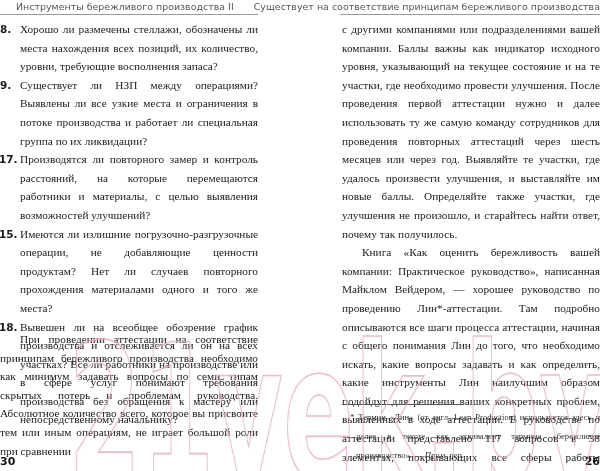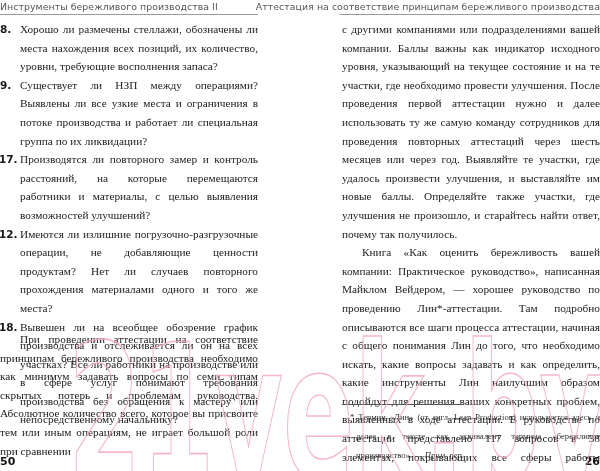--- a/index.html
+++ b/index.html
@@ -25,21 +25,21 @@
 
     .running-head {
       position: absolute;
       top: 1px;
       font-family: "DejaVu Sans", "Liberation Sans", sans-serif;
       font-size: 9.4px;
       color: #555;
       white-space: nowrap;
       letter-spacing: 0.05px;
     }
-    .page-left .running-head { left: 0; }
+    .page-left .running-head { left: 16px; }
     .page-right .running-head { right: 0; }
 
     .head-rule {
       position: absolute;
       top: 14px;
       height: 1px;
       background: #9a9a9a;
     }
     .page-left .head-rule { left: 0; width: 258px; }
     .page-right .head-rule { left: 0; width: 260px; }
@@ -163,36 +163,36 @@
     </li>
     <li class="qitem">
       <span class="qnum">9.</span>
       <span>Существует ли НЗП между операциями? Выявлены ли все узкие места и ограничения в потоке производства и работает ли специальная группа по их ликвидации?</span>
     </li>
     <li class="qitem">
       <span class="qnum wide">17.</span>
       <span>Производятся ли повторного замер и контроль расстояний, на которые перемещаются работники и материалы, с целью выявления возможностей улучшений?</span>
     </li>
     <li class="qitem">
-      <span class="qnum wide">12.</span>
+      <span class="qnum wide">15.</span>
       <span>Имеются ли излишние погрузочно-разгрузочные операции, не добавляющие ценности продуктам? Нет ли случаев повторного прохождения материалами одного и того же места?</span>
     </li>
     <li class="qitem">
       <span class="qnum wide">18.</span>
       <span>Вывешен ли на всеобщее обозрение график производства и отслеживается ли он на всех участках? Все ли работники на производстве или в сфере услуг понимают требования производства без обращения к мастеру или непосредственному начальнику?</span>
     </li>
   </ul>
 
   <p class="left-para">При проведении аттестации на соответствие принципам бережливого производства необходимо как минимум задавать вопросы по семи типам скрытых потерь и проблемам руководства. Абсолютное количество всего, которое вы присвоите тем или иным операциям, не играет большой роли при сравнении</p>
 
-  <div class="folio">50</div>
+  <div class="folio">30</div>
 </div>
 
 <div class="page page-right">
-  <div class="running-head">Аттестация на соответствие принципам бережливого производства</div>
+  <div class="running-head">Существует на соответствие принципам бережливого производства</div>
   <div class="head-rule"></div>
 
   <div class="right-flow">
     <p class="right-para">с другими компаниями или подразделениями вашей компании. Баллы важны как индикатор исходного уровня, указывающий на текущее состояние и на те участки, где необходимо провести улучшения. После проведения первой аттестации нужно и далее использовать ту же самую команду сотрудников для проведения повторных аттестаций через шесть месяцев или через год. Выявляйте те участки, где удалось произвести улучшения, и выставляйте им новые баллы. Определяйте также участки, где улучшения не произошло, и старайтесь найти ответ, почему так получилось.</p>
     <p class="right-para indent">Книга «Как оценить бережливость вашей компании: Практическое руководство», написанная Майклом Вейдером, — хорошее руководство по проведению Лин*-аттестации. Там подробно описываются все шаги процесса аттестации, начиная с общего понимания Лин до того, что необходимо искать, какие вопросы задавать и как определить, какие инструменты Лин наилучшим образом подойдут для решения ваших конкретных проблем, выявленных в ходе аттестации. В руководстве по аттестации представлено 117 вопросов в 38 элементах, покрывающих все сферы работы предприятия. Оценка проводится по девяти категориям, по которым определяется, где существует больше всего потерь.</p>
   </div>
 
   <div class="footnote-rule"></div>
   <div class="footnote">
     <span>*</span>

